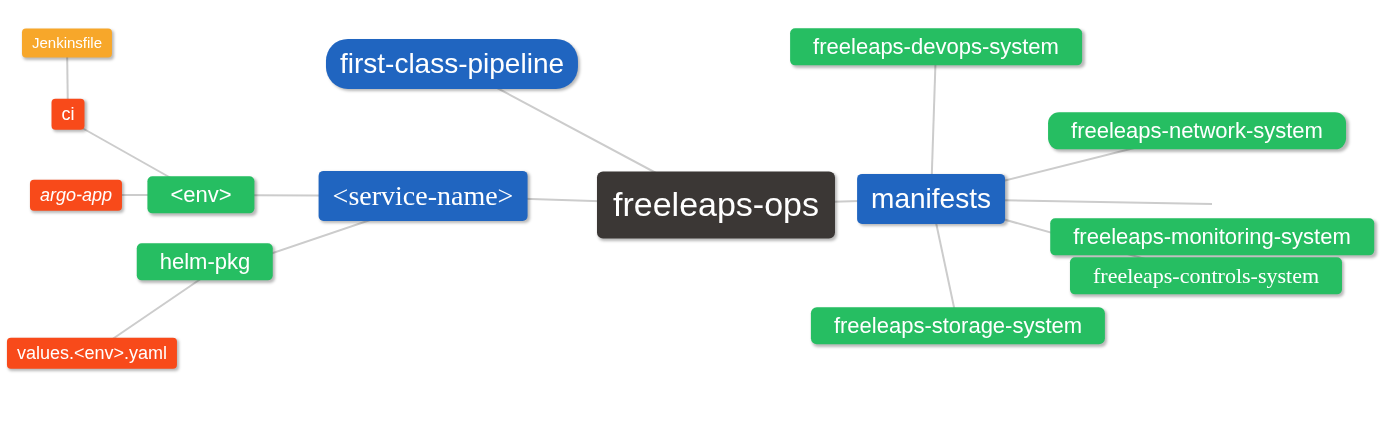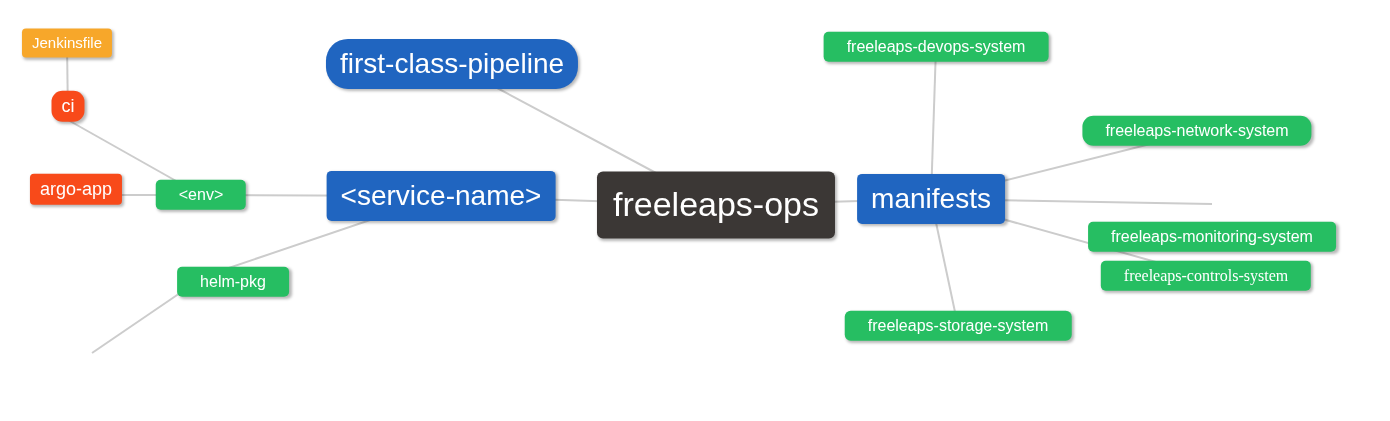--- a/index.html
+++ b/index.html
@@ -30,21 +30,21 @@
     color:var(--text);
     white-space:nowrap;
     text-align:center;
     line-height:1.15;
     border-radius:5px;
     box-shadow:2px 2px 3px rgba(0,0,0,.28);
     cursor:pointer;
   }
   .blue  {background:var(--blue);  font-size:28px; padding:9px 14px;}
   .dark  {background:var(--dark);  font-size:34px; padding:14px 16px; border-radius:6px;}
-  .green {background:var(--green); font-size:16px; padding:6px 23px;}
+  .green {background:var(--green); font-size:22px; padding:6px 23px;}
   .red   {background:var(--red);   font-size:18px; padding:5px 10px;  border-radius:4px;}
   .orange{background:var(--orange);font-size:15px; padding:6px 10px;  border-radius:4px;text-align:right;}
 </style>
 </head>
 <body>
 
 <div class="canvas">
 
   <svg class="edges" width="1390" height="421" viewBox="0 0 1390 421">
     <line x1="67" y1="43" x2="68" y2="120"></line>
@@ -57,26 +57,27 @@
     <line x1="441" y1="196" x2="716" y2="205"></line>
     <line x1="716" y1="205" x2="931" y2="199"></line>
     <line x1="931" y1="199" x2="936" y2="47"></line>
     <line x1="931" y1="199" x2="1202" y2="131"></line>
     <line x1="931" y1="199" x2="1212" y2="204"></line>
     <line x1="931" y1="199" x2="1206" y2="276"></line>
     <line x1="931" y1="199" x2="958" y2="326"></line>
   </svg>
 
   <div class="node orange" style="left:67px;  top:43px;">Jenkinsfile</div>
-  <div class="node red" style="left:68px;  top:106px;border-radius:11px;">ci</div>
-  <div class="node red" style="left:76px;  top:189px;">argo-app</div>
+  <div class="node red" style="left:68px;  top:114px;">ci</div>
+  <div class="node red" style="left:76px;  top:195px;font-style:italic;">argo-app</div>
   <div class="node green" style="left:201px; top:195px;">&lt;env&gt;</div>
-  <div class="node green" style="left:205px; top:282px;margin-left:28px;">helm-pkg</div>
+  <div class="node green" style="left:205px; top:262px;">helm-pkg</div>
+  <div class="node red" style="left:92px;  top:353px;">values.&lt;env&gt;.yaml</div>
   <div class="node blue" style="left:452px; top:64px;border-radius:22px;">first-class-pipeline</div>
-  <div class="node blue" style="left:441px; top:196px;">&lt;service-name&gt;</div>
+  <div class="node blue" style="left:423px; top:196px;font-family:Liberation Serif, serif;">&lt;service-name&gt;</div>
   <div class="node dark" style="left:716px; top:205px;">freeleaps-ops</div>
   <div class="node blue" style="left:931px; top:199px;">manifests</div>
   <div class="node green" style="left:936px; top:47px;">freeleaps-devops-system</div>
   <div class="node green" style="left:1197px;top:131px;border-radius:11px;">freeleaps-network-system</div>
   <div class="node green" style="left:1212px;top:204px;margin-top:33px;">freeleaps-monitoring-system</div>
   <div class="node green" style="left:1206px;top:276px;font-family:Liberation Serif, serif;">freeleaps-controls-system</div>
   <div class="node green" style="left:958px; top:326px;border-radius:6px;">freeleaps-storage-system</div>
 
 </div>
 

